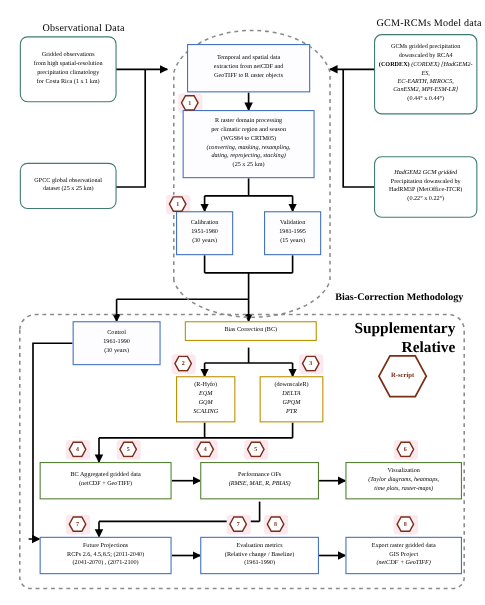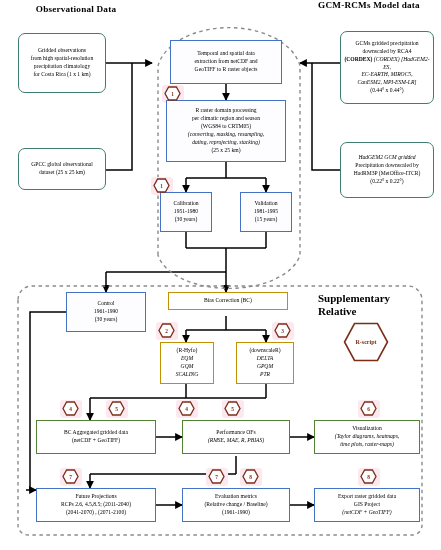--- a/index.html
+++ b/index.html
@@ -9,38 +9,39 @@
     font-family:"Liberation Serif", serif;
     color:#000;
     position:relative;
     overflow:hidden;
   }
   #stage{position:absolute;left:0;top:0;width:441px;height:550px;}
   svg#wires{position:absolute;left:0;top:0;width:441px;height:550px;pointer-events:none;}
 
   .col-head{
     position:absolute;
-    font-weight:bold;
+    font-weight:normal;
     font-size:9.2px;
     text-align:center;
     letter-spacing:.2px;
     white-space:nowrap;
+    margin-top:16px;
   }
   .sect-head{
     position:absolute;
     font-weight:bold;
     font-size:9.2px;
     text-align:center;
     white-space:nowrap;
   }
   .supp-head{
     position:absolute;
     font-weight:bold;
-    font-size:11px;
-    text-align:left;
+    font-size:14px;
+    text-align:right;
     line-height:1.2;
   }
 
   .box{
     position:absolute;
     box-sizing:border-box;
     display:flex;
     align-items:center;
     justify-content:center;
     text-align:center;
@@ -152,22 +153,23 @@
     <g stroke="#8a8a8a" stroke-width="1.4" fill="none" stroke-dasharray="3.5,3.5">
       <path d="M158,255 L158,66 A72,46 0 0 1 300,66 L300,255 A72,40 0 0 1 158,255 Z" transform="translate(0,0)"></path>
     </g>
     <g stroke="#8a8a8a" stroke-width="1.4" fill="none" stroke-dasharray="3.5,3.5">
       <path d="M18,300 L18,525 A10,10 0 0 0 28,535 L412,535 A10,10 0 0 0 422,525 L422,300
                A14,14 0 0 0 408,286 L32,286 A14,14 0 0 0 18,300 Z"></path>
     </g>
   </svg>
 
   <div class="col-head" style="left:6px;top:4px;width:140px;">Observational Data</div>
-  <div class="col-head" style="left:300px;top:0;width:138px;">GCM-RCMs Model data</div>
-
+  <div class="col-head" style="left:300px;top:0;width:138px;text-align:right;">GCM-RCMs Model data</div>
+
+  <div class="sect-head" style="left:288px;top:265px;width:150px;">Bias-Correction Methodology</div>
 
   <div class="supp-head" style="left:318px;top:292px;width:96px;">
     <div>Supplementary</div>
     <div>Relative</div>
   </div>
 
   <div class="box teal z2" style="left:18px;top:33px;width:88px;height:60px;">
     <div>
       <span class="t">Gridded observations</span>
       <span class="t">from high spatial-resolution</span>

